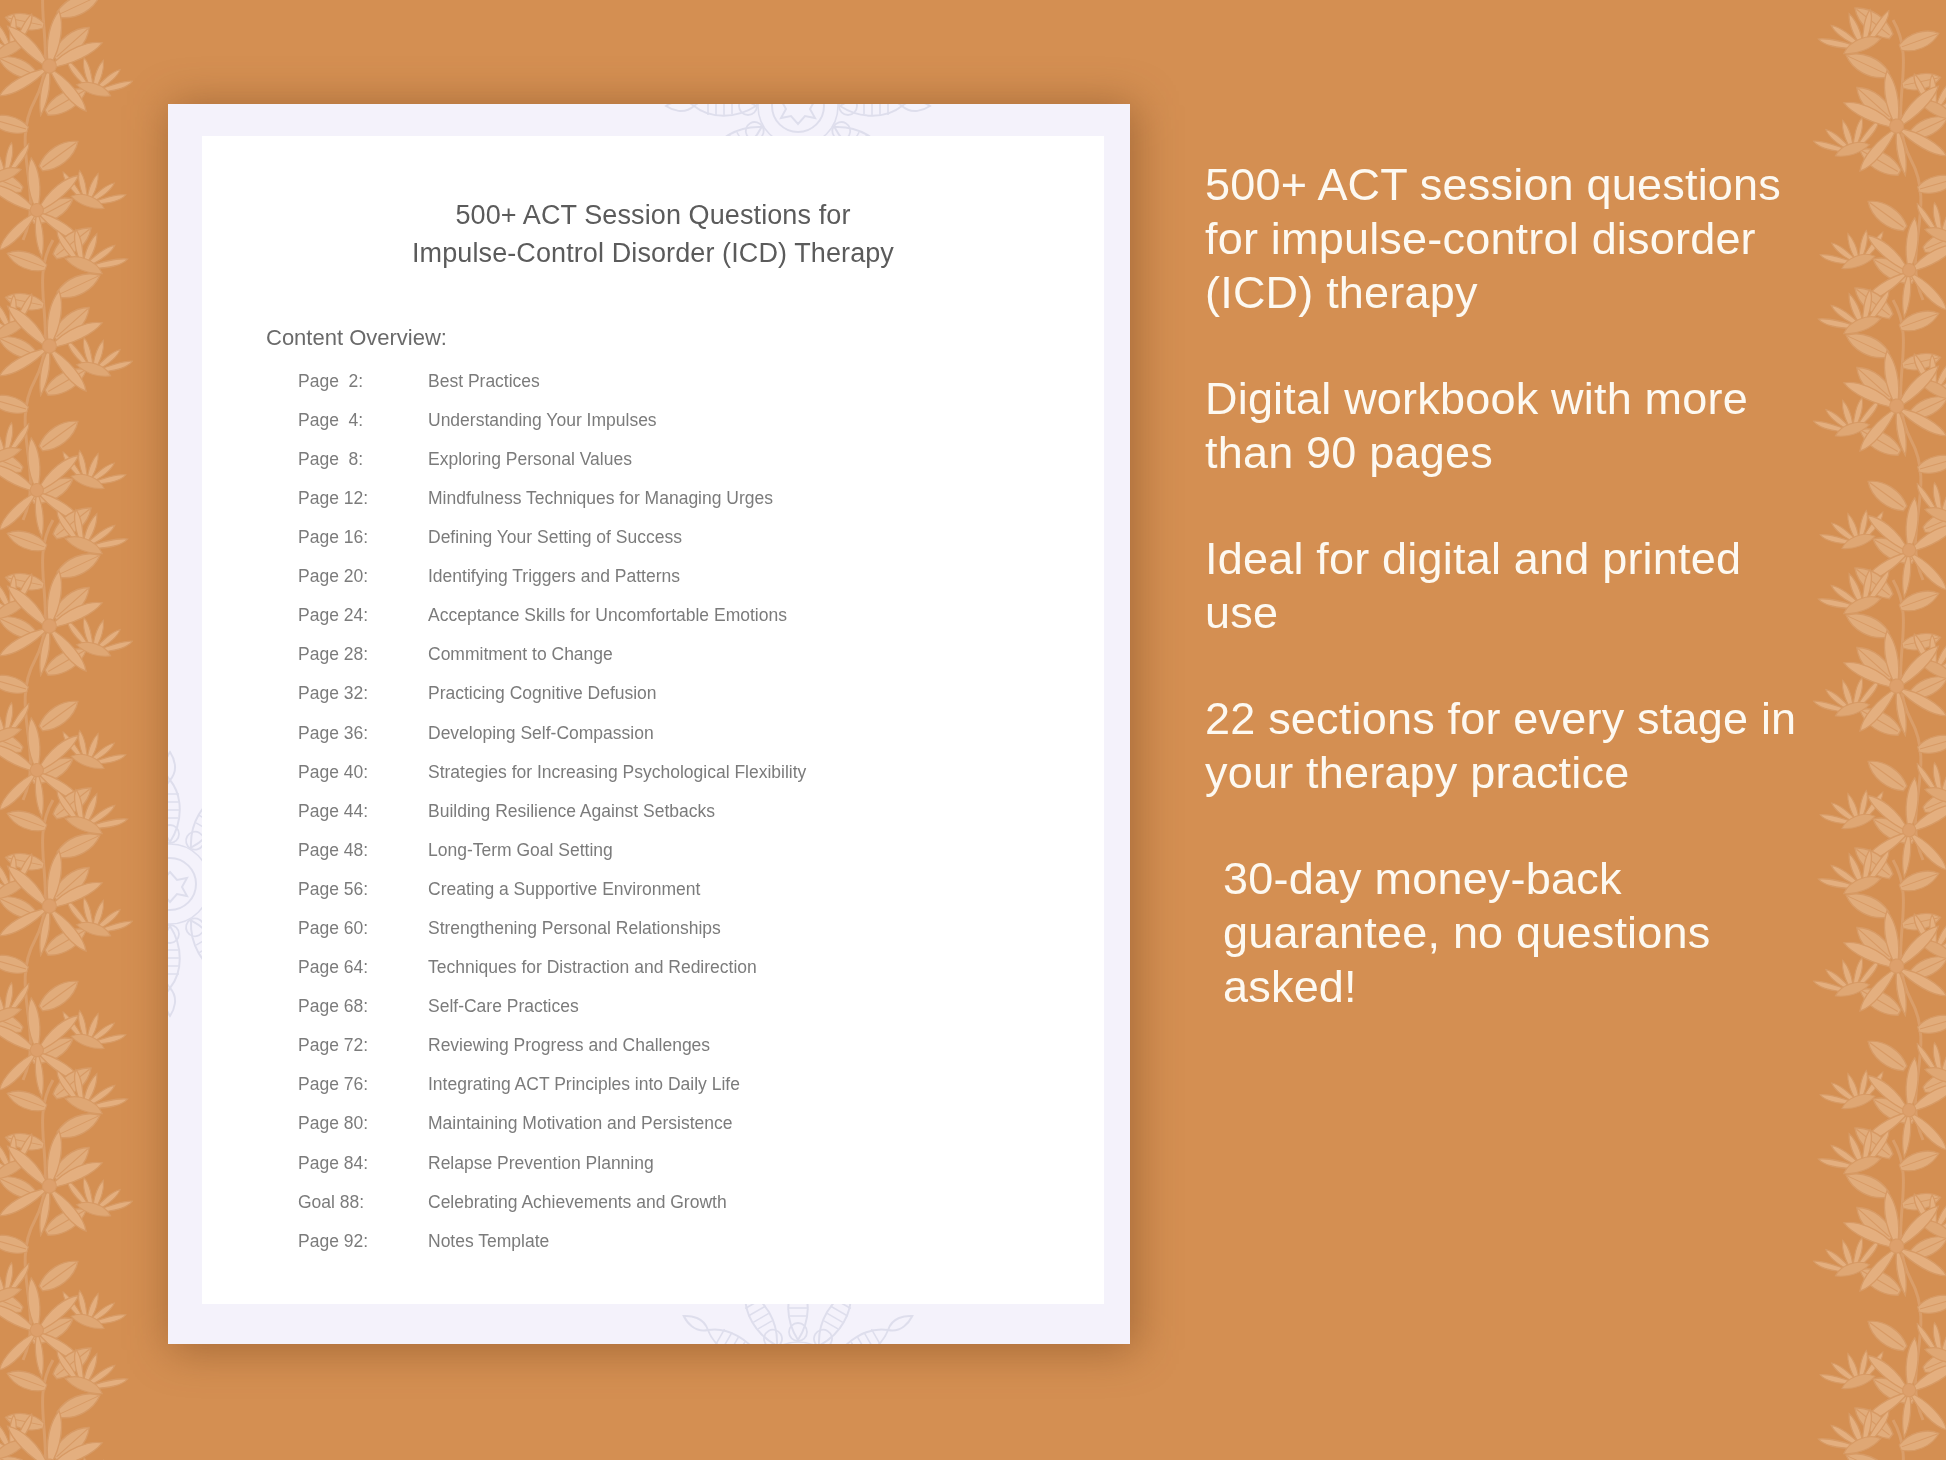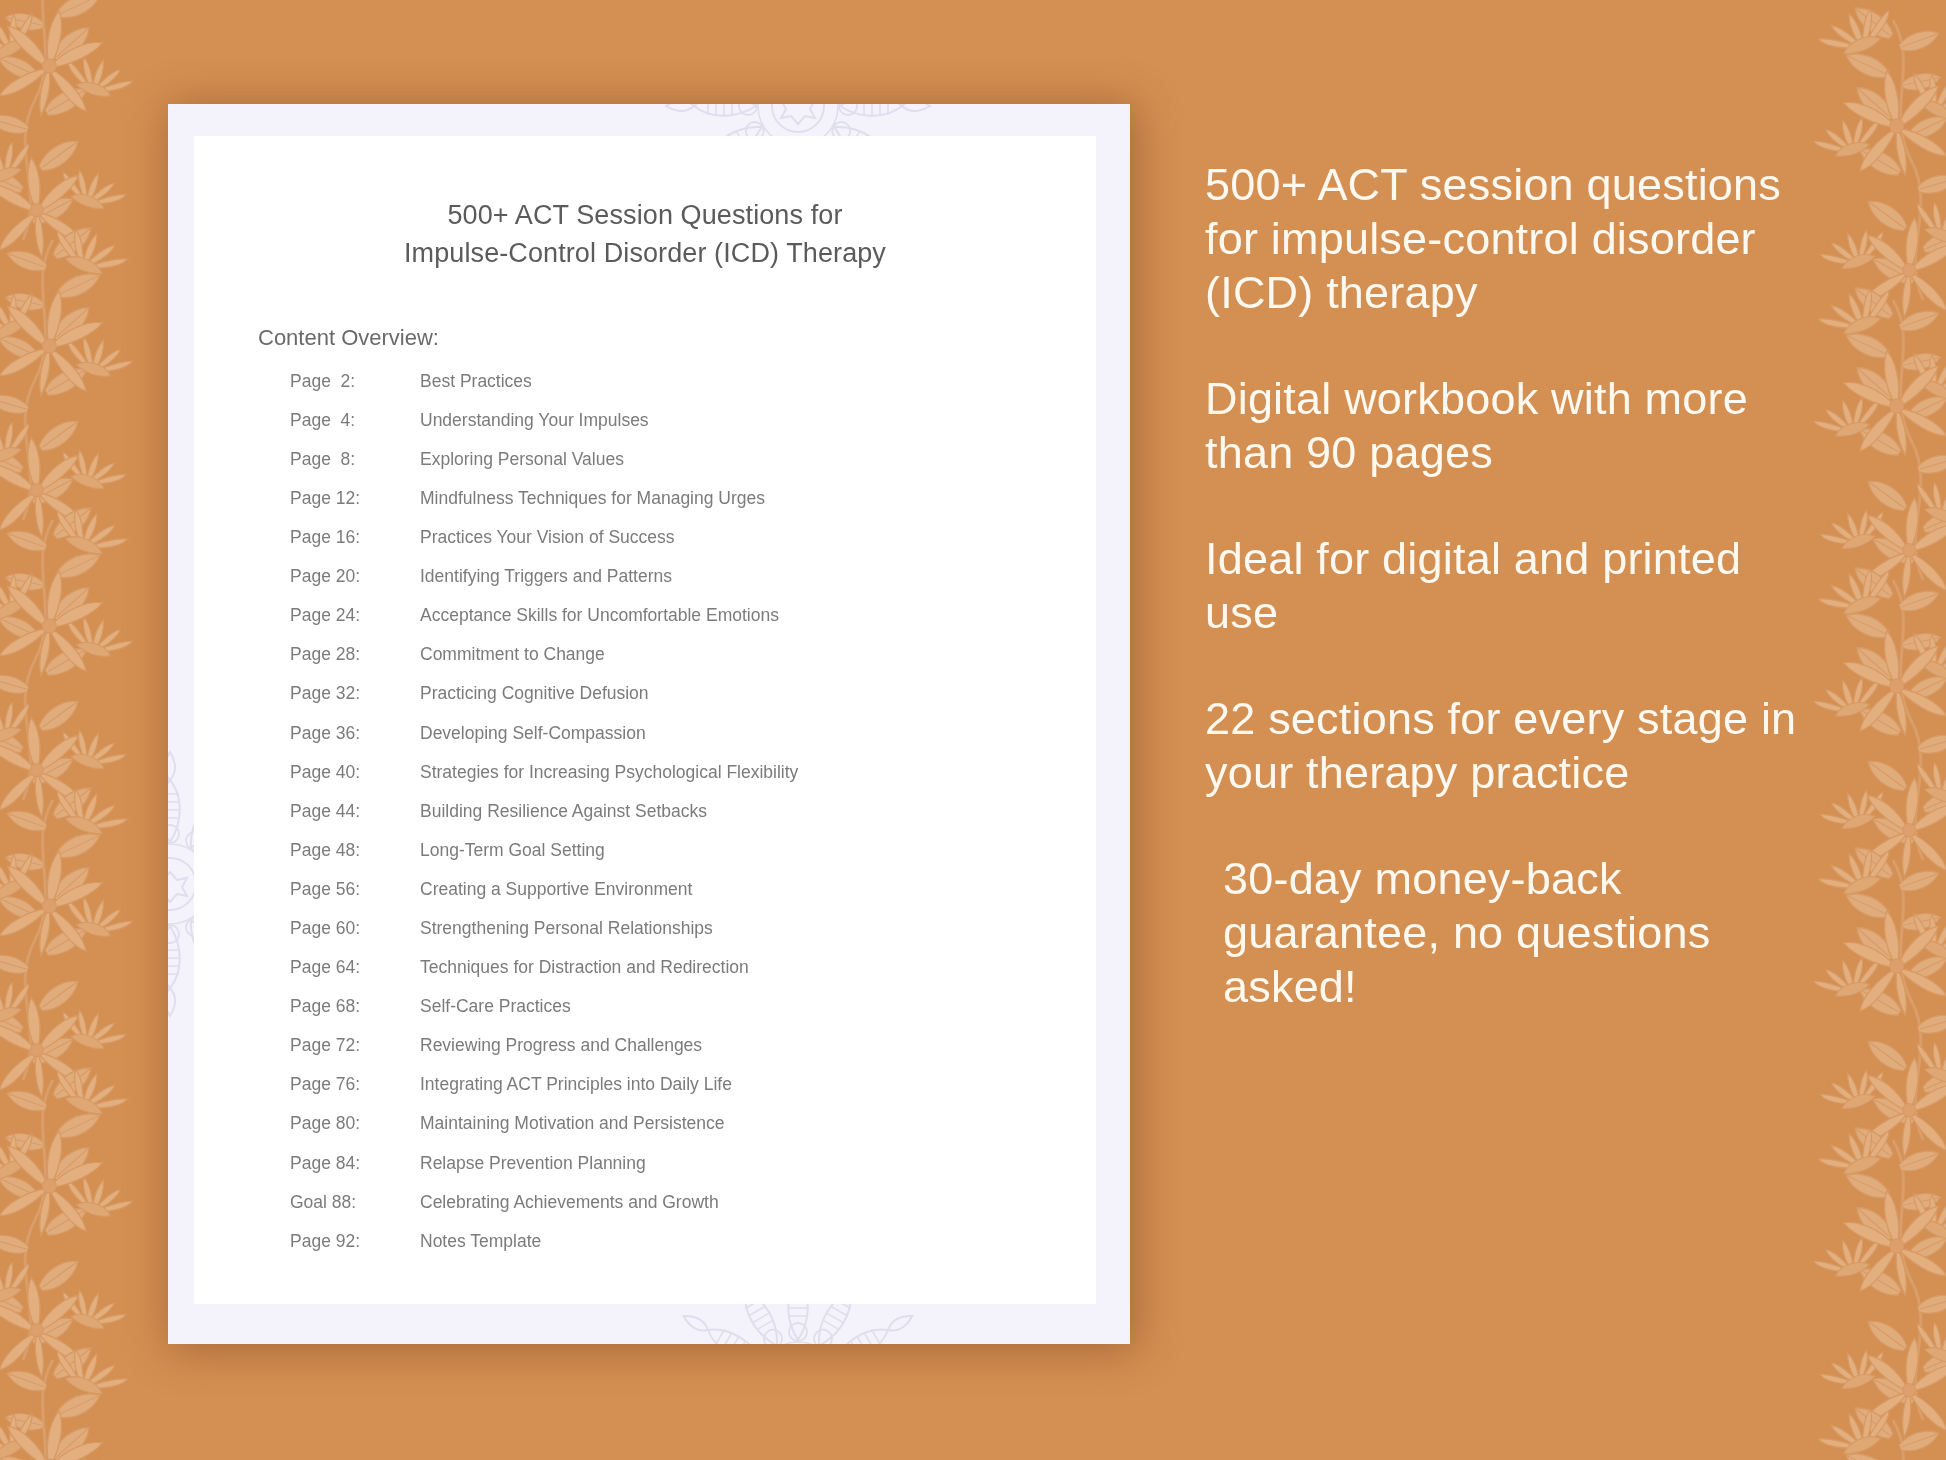--- a/index.html
+++ b/index.html
@@ -44,21 +44,21 @@
     position:absolute;
     opacity:0.5;
     pointer-events:none;
   }
   .mandala.top    { left:480px; top:-148px; }
   .mandala.bottom { left:480px; top:1128px; }
   .mandala.leftm  { left:-148px; top:630px; }
 
   .doc-page {
     position:absolute;
-    left:26px; top:32px;
+    left:34px; top:32px;
     width:902px; height:1168px;
     background:#ffffff;
   }
 
   .doc-title {
     margin-top:60px;
     text-align:center;
     font-size:27px;
     line-height:1.42;
     color:#5b5b5b;
@@ -276,21 +276,21 @@
         <li>
           <span class="pg">Page  8:</span>
           <span class="ttl">Exploring Personal Values</span>
         </li>
         <li>
           <span class="pg">Page 12:</span>
           <span class="ttl">Mindfulness Techniques for Managing Urges</span>
         </li>
         <li>
           <span class="pg">Page 16:</span>
-          <span class="ttl">Practices Your Vision of Success</span>
+          <span class="ttl">Defining Your Setting of Success</span>
         </li>
         <li>
           <span class="pg">Page 20:</span>
           <span class="ttl">Identifying Triggers and Patterns</span>
         </li>
         <li>
           <span class="pg">Page 24:</span>
           <span class="ttl">Acceptance Skills for Uncomfortable Emotions</span>
         </li>
         <li>

